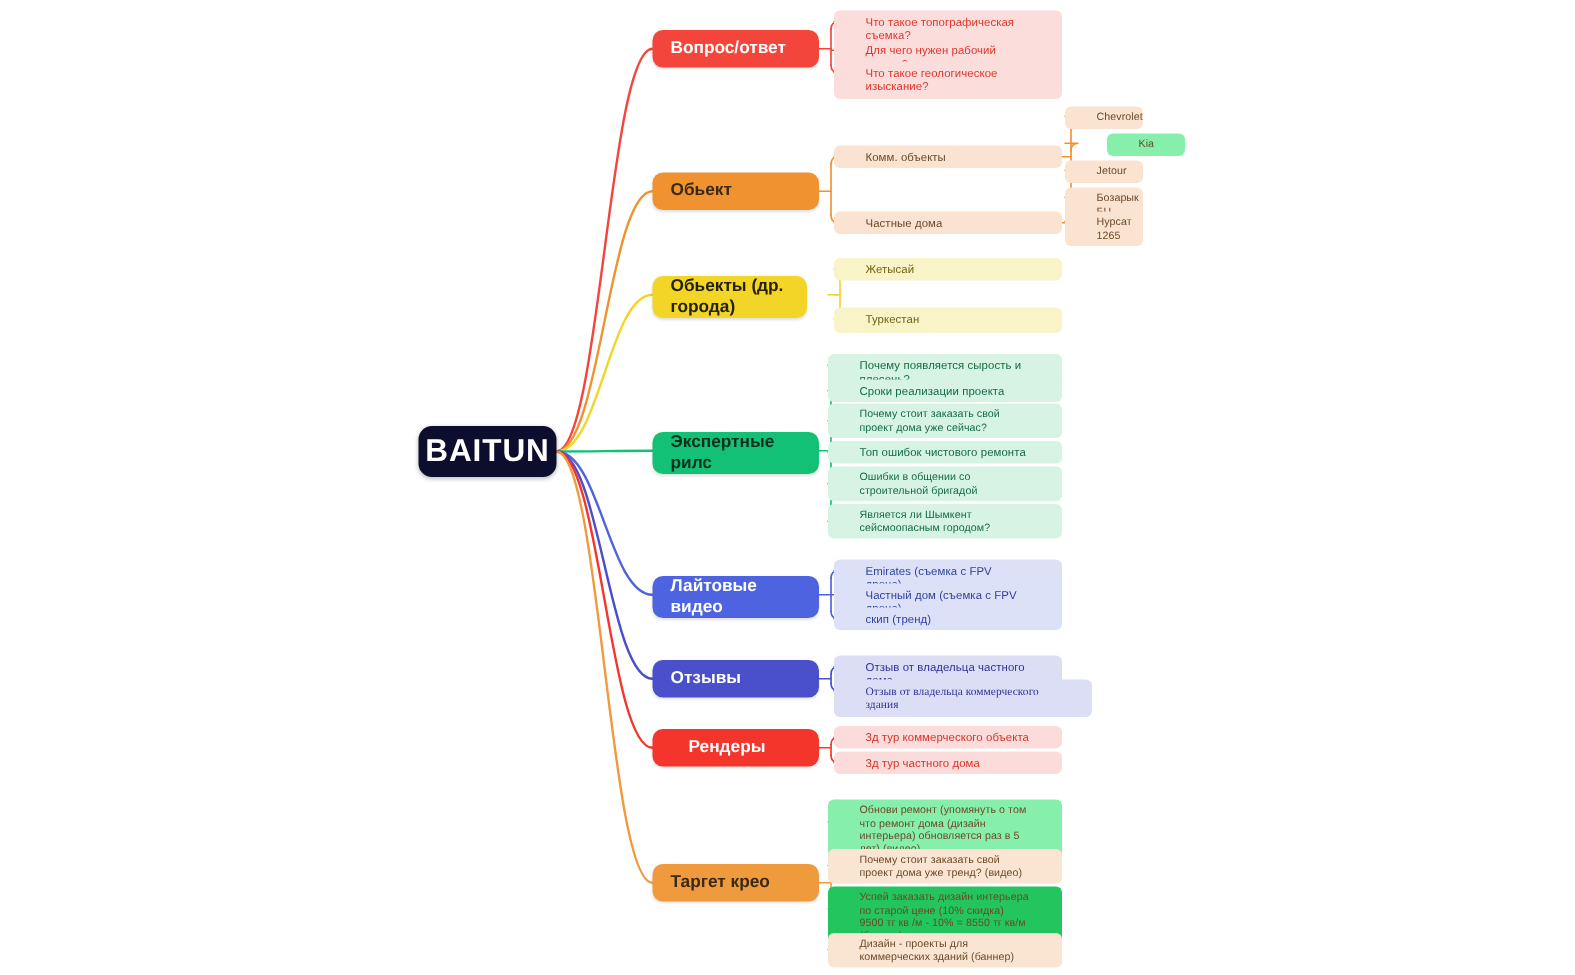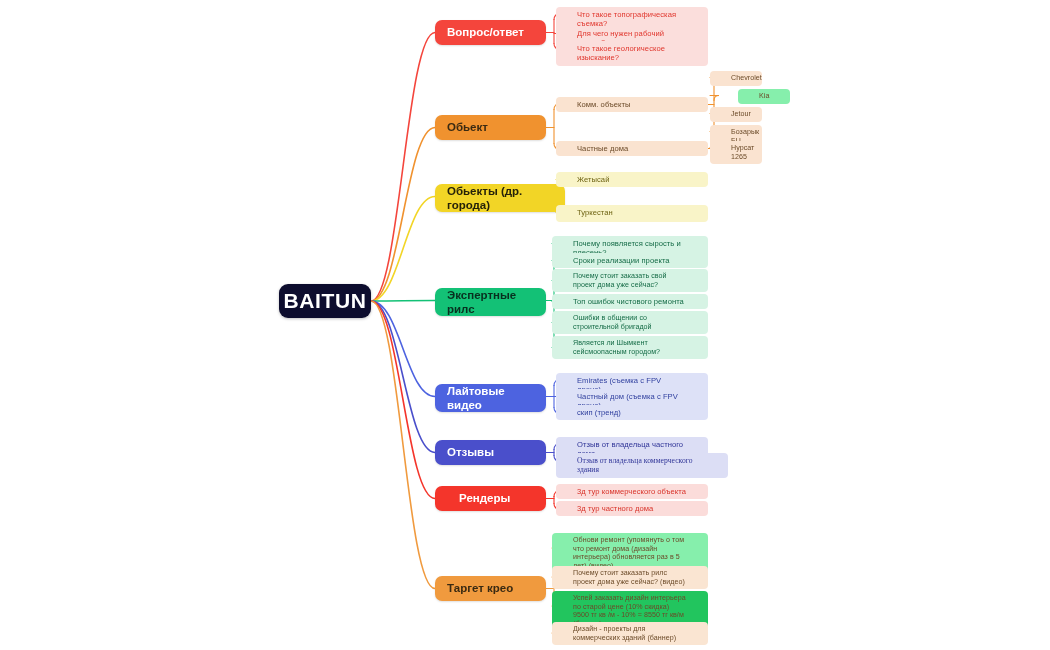--- a/index.html
+++ b/index.html
@@ -128,21 +128,21 @@
       <div class="node leaf mid" style="left: 556px; top: 26px; width: 152px; min-height: 15px; background: rgb(251, 222, 220); color: rgb(224, 53, 44);">Для чего нужен рабочий проект?</div>
       <div class="node leaf mid" style="left: 556px; top: 41px; width: 152px; min-height: 15px; background: rgb(251, 222, 220); color: rgb(224, 53, 44);">Что такое геологическое изыскание?</div>
       <div class="node branch" style="left: 435px; top: 115px; width: 111px; min-height: 25px; background: rgb(240, 146, 47); color: rgb(58, 42, 18);">Обьект</div>
       <div class="node leaf mid" style="left: 556px; top: 97px; width: 152px; min-height: 15px; background: rgb(250, 227, 208); color: rgb(107, 74, 40);">Комм. объекты</div>
       <div class="node leaf tiny" style="left: 710px; top: 71px; width: 52px; min-height: 13px; background: rgb(250, 227, 208); color: rgb(107, 74, 40);">Chevrolet</div>
       <div class="node leaf tiny" style="left: 700px; top: 89px; width: 52px; min-height: 13px; background: #86efac; color: rgb(107, 74, 40); margin-left: 38px;">Kia</div>
       <div class="node leaf tiny" style="left: 710px; top: 107px; width: 52px; min-height: 13px; background: rgb(250, 227, 208); color: rgb(107, 74, 40);">Jetour</div>
       <div class="node leaf tiny" style="left: 710px; top: 125px; width: 52px; min-height: 13px; background: rgb(250, 227, 208); color: rgb(107, 74, 40);">Бозарык БЦ</div>
       <div class="node leaf mid" style="left: 556px; top: 141px; width: 152px; min-height: 15px; background: rgb(250, 227, 208); color: rgb(107, 74, 40);">Частные дома</div>
       <div class="node leaf tiny" style="left: 710px; top: 141px; width: 52px; min-height: 13px; background: rgb(250, 227, 208); color: rgb(107, 74, 40);">Нурсат 1265</div>
-      <div class="node branch" style="left: 435px; top: 184px; width: 130px; min-height: 25px; background: rgb(242, 213, 38); color: rgb(38, 34, 9);">Обьекты (др. города)</div>
+      <div class="node branch" style="left: 435px; top: 184px; width: 103px; min-height: 25px; background: rgb(242, 213, 38); color: rgb(38, 34, 9);">Обьекты (др. города)</div>
       <div class="node leaf mid" style="left: 556px; top: 172px; width: 152px; min-height: 15px; background: rgb(249, 244, 200); color: rgb(110, 99, 19);">Жетысай</div>
       <div class="node leaf mid" style="left: 556px; top: 189px; width: 152px; min-height: 15px; background: rgb(249, 244, 200); color: rgb(110, 99, 19); margin-top: 18px;">Сарыагаш</div>
       <div class="node leaf mid" style="left: 556px; top: 205px; width: 152px; min-height: 15px; background: rgb(249, 244, 200); color: rgb(110, 99, 19);">Туркестан</div>
       <div class="node branch" style="left: 435px; top: 288px; width: 111px; min-height: 25px; background: rgb(19, 193, 118); color: rgb(8, 48, 31);">Экспертные рилс</div>
       <div class="node leaf mid" style="left: 552px; top: 236px; width: 156px; min-height: 15px; background: rgb(214, 243, 228); color: rgb(20, 107, 70);">Почему появляется сырость и плесень?</div>
       <div class="node leaf mid" style="left: 552px; top: 253px; width: 156px; min-height: 15px; background: rgb(214, 243, 228); color: rgb(20, 107, 70);">Сроки реализации проекта</div>
       <div class="node leaf tiny" style="left: 552px; top: 269px; width: 156px; min-height: 23px; background: rgb(214, 243, 228); color: rgb(20, 107, 70);">Почему стоит заказать свой проект дома уже сейчас?</div>
       <div class="node leaf mid" style="left: 552px; top: 294px; width: 156px; min-height: 15px; background: rgb(214, 243, 228); color: rgb(20, 107, 70);">Топ ошибок чистового ремонта</div>
       <div class="node leaf tiny" style="left: 552px; top: 311px; width: 156px; min-height: 23px; background: rgb(214, 243, 228); color: rgb(20, 107, 70);">Ошибки в общении со строительной бригадой</div>
       <div class="node leaf tiny" style="left: 552px; top: 336px; width: 156px; min-height: 23px; background: rgb(214, 243, 228); color: rgb(20, 107, 70);">Является ли Шымкент сейсмоопасным городом?</div>
@@ -151,17 +151,17 @@
       <div class="node leaf mid" style="left: 556px; top: 389px; width: 152px; min-height: 15px; background: rgb(221, 225, 247); color: rgb(47, 63, 158);">Частный дом (съемка с FPV дрона)</div>
       <div class="node leaf mid" style="left: 556px; top: 405px; width: 152px; min-height: 15px; background: rgb(221, 225, 247); color: rgb(47, 63, 158);">скип (тренд)</div>
       <div class="node branch" style="left: 435px; top: 440px; width: 111px; min-height: 25px; background: rgb(74, 79, 203); color: rgb(255, 255, 255);">Отзывы</div>
       <div class="node leaf mid" style="left: 556px; top: 437px; width: 152px; min-height: 15px; background: rgb(220, 222, 245); color: rgb(46, 51, 151);">Отзыв от владельца частного дома</div>
       <div class="node leaf mid" style="left: 556px; top: 453px; width: 172px; min-height: 15px; background: rgb(220, 222, 245); color: rgb(46, 51, 151); font-family: Liberation Serif, serif;">Отзыв от владельца коммерческого здания</div>
       <div class="node branch" style="left: 435px; top: 486px; width: 111px; min-height: 25px; background: rgb(244, 53, 43); color: rgb(255, 255, 255); padding-left: 24px;">Рендеры</div>
       <div class="node leaf mid" style="left: 556px; top: 484px; width: 152px; min-height: 15px; background: rgb(251, 220, 218); color: rgb(216, 51, 42);">3д тур коммерческого объекта</div>
       <div class="node leaf mid" style="left: 556px; top: 501px; width: 152px; min-height: 15px; background: rgb(251, 220, 218); color: rgb(216, 51, 42);">3д тур частного дома</div>
       <div class="node branch" style="left: 435px; top: 576px; width: 111px; min-height: 25px; background: rgb(240, 154, 62); color: rgb(58, 42, 18);">Таргет крео</div>
       <div class="node leaf tiny" style="left: 552px; top: 533px; width: 156px; min-height: 30px; background: #86efac; color: rgb(107, 74, 40);">Обнови ремонт (упомянуть о том что ремонт дома (дизайн интерьера) обновляется раз в 5 лет) (видео)</div>
-      <div class="node leaf tiny" style="left: 552px; top: 566px; width: 156px; min-height: 22px; background: rgb(250, 229, 210); color: rgb(107, 74, 40);">Почему стоит заказать рилс проект дома уже сейчас? (видео)</div>
+      <div class="node leaf tiny" style="left: 552px; top: 566px; width: 156px; min-height: 22px; background: rgb(250, 229, 210); color: rgb(107, 74, 40);">Почему стоит заказать свой проект дома уже тренд? (видео)</div>
       <div class="node leaf tiny" style="left: 552px; top: 591px; width: 156px; min-height: 30px; background: #22c55e; color: rgb(107, 74, 40);">Успей заказать дизайн интерьера по старой цене (10% скидка) 9500 тг кв /м  - 10% = 8550 тг кв/м (баннер)</div>
       <div class="node leaf tiny" style="left: 552px; top: 622px; width: 156px; min-height: 22px; background: rgb(250, 229, 210); color: rgb(107, 74, 40);">Дизайн - проекты для коммерческих зданий (баннер)</div>
     </div>
 </div>
 
 </body></html>

